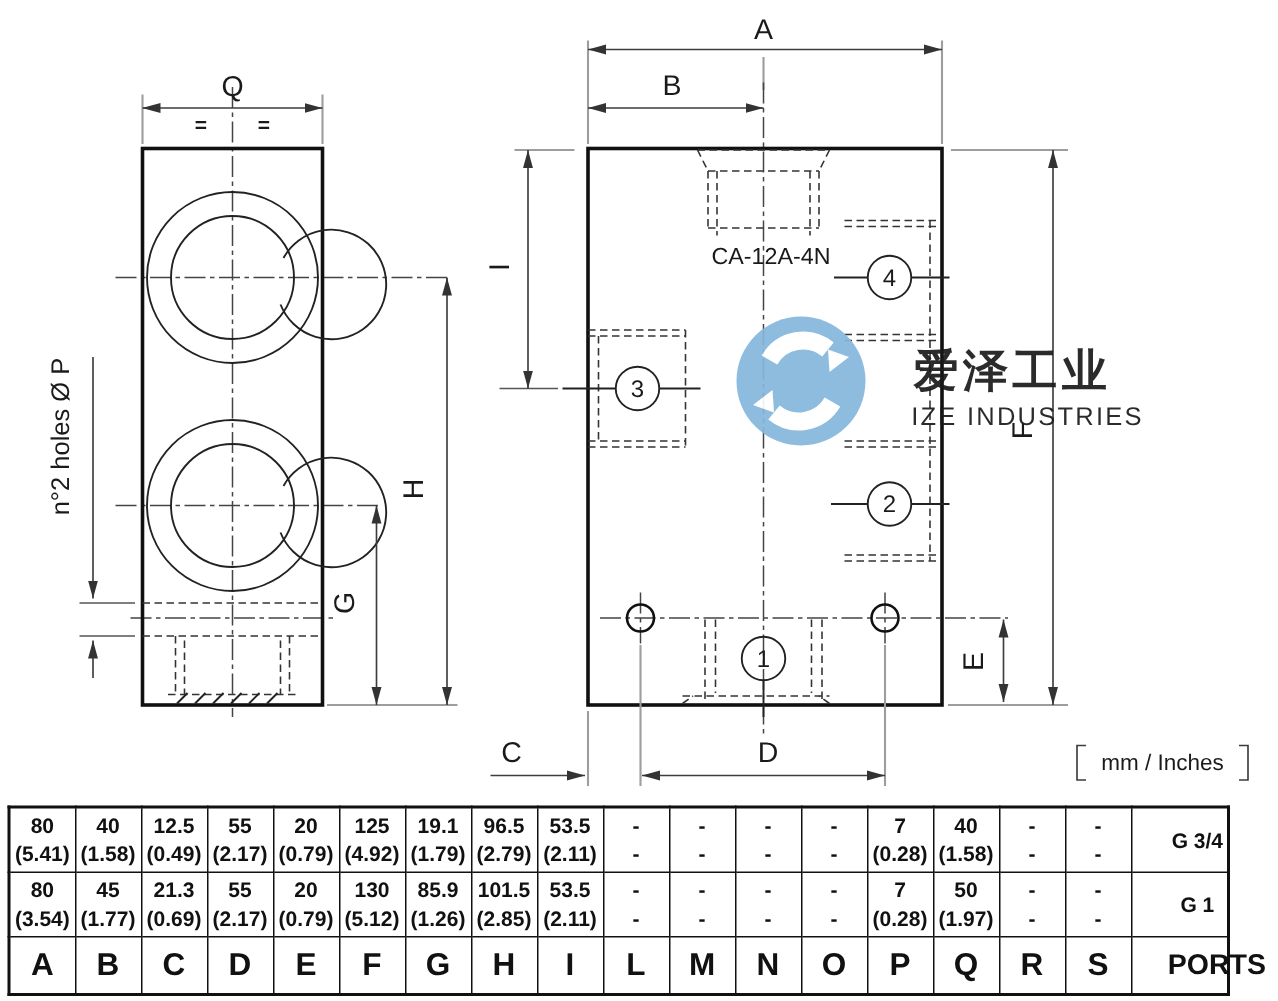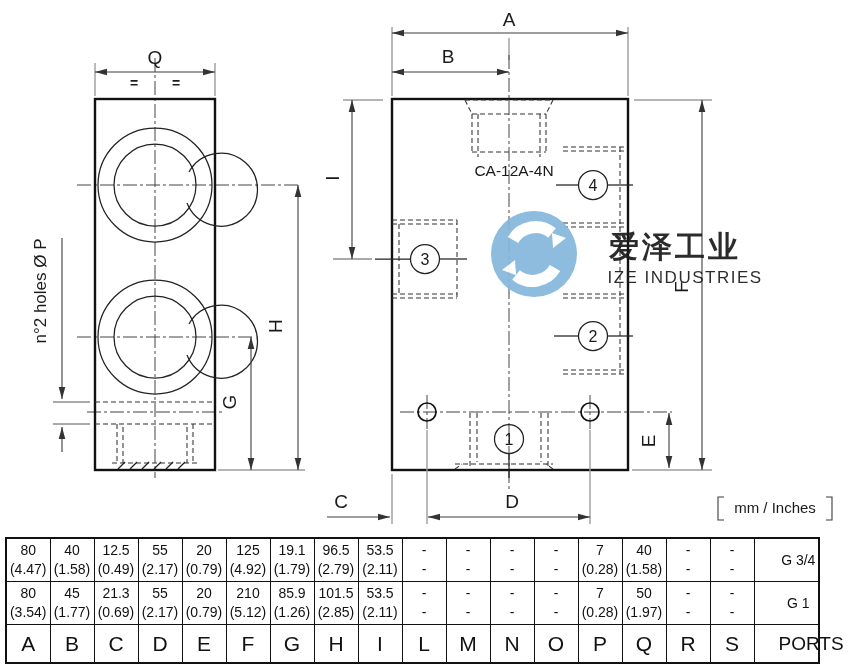--- a/index.html
+++ b/index.html
@@ -28,21 +28,21 @@
   
   table.dims { position:absolute; left:5px; top:537px; border-collapse:collapse;
                table-layout:fixed; width:815px; background:#fff; }
   table.dims td { border:1.2px solid #111; text-align:center; vertical-align:middle;
                   padding:0; color:#111; }
   table.dims tr.vals td { height:42px; font-size:14px; line-height:19px; }
   table.dims tr.vals td .mm, table.dims tr.vals td .in { display:block; }
   table.dims tr.letters td { height:37px; font-size:21px; }
   table.dims td.ports { font-size:16px;padding-left:24px; }
   table.dims tr.letters td.ports { font-size:19px; letter-spacing:0;margin-left:16px; }
-  table.dims { border:2px solid #111; }
+  table.dims { border:2px solid #111;font-weight:bold; }
 </style>
 </head>
 <body>
 
 <div class="stage">
 
 <svg width="852" height="537" viewBox="0 0 852 537">
   <defs>
     <marker id="mE" markerWidth="13" markerHeight="8" refX="12" refY="4" orient="auto" markerUnits="userSpaceOnUse">
       <path d="M0,0.7 L12,4 L0,7.3 z" fill="#333"></path>
@@ -285,21 +285,21 @@
         <col style="width: 44px;">
         <col style="width: 44px;">
         <col style="width: 44px;">
         <col style="width: 44px;">
         <col style="width: 65px;">
       </colgroup>
   <tbody>
         <tr class="vals">
           <td>
             <span class="mm">80</span>
-            <span class="in">(4.47)</span>
+            <span class="in">(5.41)</span>
           </td>
           <td>
             <span class="mm">40</span>
             <span class="in">(1.58)</span>
           </td>
           <td>
             <span class="mm">12.5</span>
             <span class="in">(0.49)</span>
           </td>
           <td>
@@ -375,21 +375,21 @@
           </td>
           <td>
             <span class="mm">55</span>
             <span class="in">(2.17)</span>
           </td>
           <td>
             <span class="mm">20</span>
             <span class="in">(0.79)</span>
           </td>
           <td>
-            <span class="mm">210</span>
+            <span class="mm">130</span>
             <span class="in">(5.12)</span>
           </td>
           <td>
             <span class="mm">85.9</span>
             <span class="in">(1.26)</span>
           </td>
           <td>
             <span class="mm">101.5</span>
             <span class="in">(2.85)</span>
           </td>

